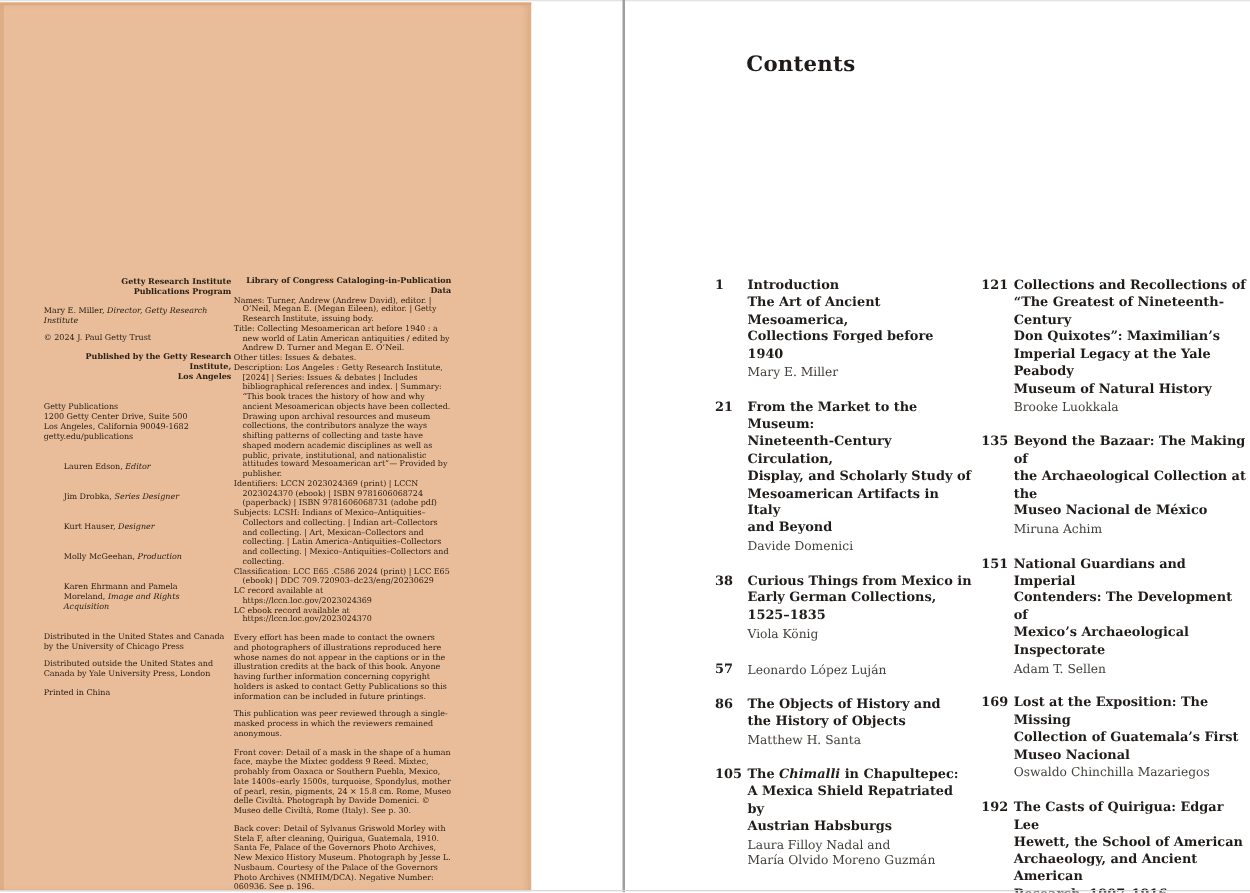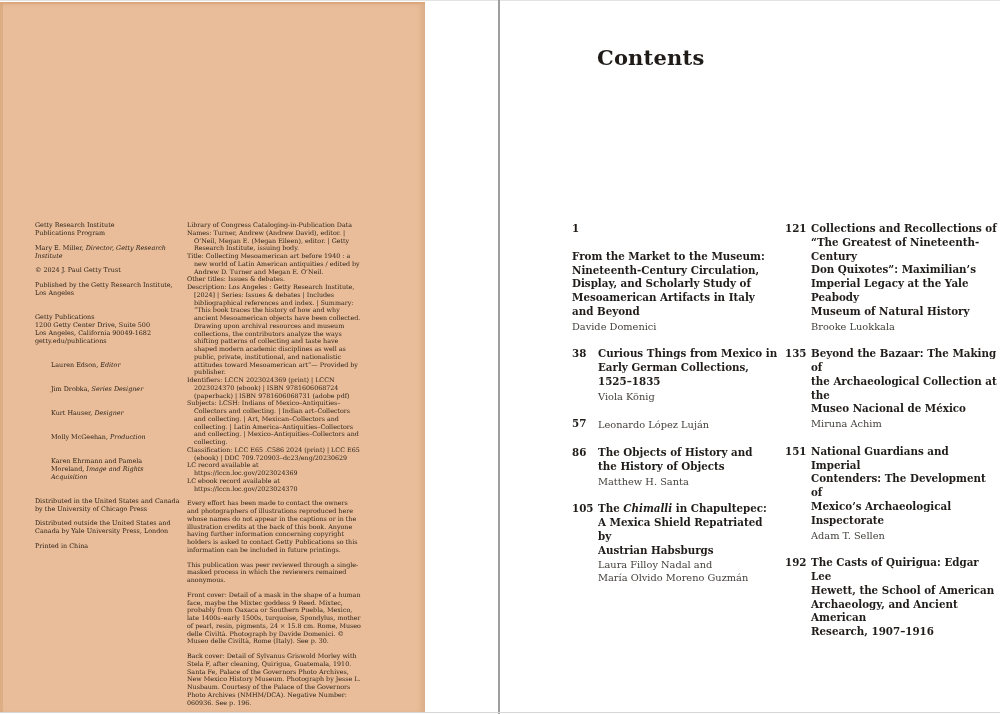--- a/index.html
+++ b/index.html
@@ -21,34 +21,34 @@
     border-top:2px solid #dca87d;
     box-shadow: inset 3px 0 0 rgba(201,146,100,.35), inset -4px 0 4px rgba(160,110,70,.18);
   }
   .colophon-col {
     position:absolute; color:#2b2118;
   }
   .col1 { left:35px;  top:221px; width:150px; font-size:6.4px;  line-height:8px; }
   .col2 { left:187px; top:221px; width:174px; font-size:6.35px; line-height:7.75px; }
   .colophon-col p { margin:0 0 6.5px 0; white-space:pre-line; }
   .col2 p { margin:0; }
-  .b { font-weight:normal; }
+  .b { font-weight:bold;text-align:right; }
   .credit { margin:16px !important; }
   .credits-block { margin:0 0 6.5px 0; }
   .loc-item { padding-left:7px; text-indent:-7px; }
   .para { margin-top:7px !important; white-space:pre-line; }
   em { font-style:italic; }
 
   
   .spine { position:absolute; left:498px; top:0; width:2px; height:714px; background:#9e9e9e; }
 
   
   .contents-title {
     position:absolute; left:597px; top:31px;
-    font-size:21px; font-weight:bold; color:#1f1b18; letter-spacing:.2px;
+    font-size:17px; font-weight:bold; color:#1f1b18; letter-spacing:.2px;
   }
   .toc-col { position:absolute; top:222px; color:#201c19; }
   #toc-left  { left:572px; width:206px; }
   #toc-right { left:785px; width:212px; }
   .toc-entry { display:flex; margin-bottom:14px; }
   .toc-num   { flex:none; width:26px; font-weight:bold; font-size:10.3px; line-height:13.8px; }
   .toc-title { font-weight:bold; font-size:10.3px; line-height:13.8px; white-space:pre-line; }
   .toc-author{ font-size:9.8px; line-height:12.6px; color:#45413c; white-space:pre-line; margin-top:2px; }
 </style>
 </head>
@@ -102,22 +102,29 @@
   <p class="para">Back cover: Detail of Sylvanus Griswold Morley with Stela F, after cleaning, Quirigua, Guatemala, 1910. Santa Fe, Palace of the Governors Photo Archives, New Mexico History Museum. Photograph by Jesse L. Nusbaum. Courtesy of the Palace of the Governors Photo Archives (NMHM/DCA). Negative Number: 060936. See p. 196.</p>
 
 </div>
 
 <div class="spine"></div>
 
 <h1 class="contents-title">Contents</h1>
 <div class="toc-col" id="toc-left">
     <div class="toc-entry">
       <div class="toc-num">1</div>
-    </div>
-    <div class="toc-entry">
+      <div>
+        <div class="toc-title"><span>Introduction
+The Art of Ancient Mesoamerica,
+Collections Forged before 1940</span></div>
+        <div class="toc-author">Mary E. Miller</div>
+      </div>
+    </div>
+    <div class="toc-entry">
+      <div class="toc-num">21</div>
       <div>
         <div class="toc-title"><span>From the Market to the Museum:
 Nineteenth-Century Circulation,
 Display, and Scholarly Study of
 Mesoamerican Artifacts in Italy
 and Beyond</span></div>
         <div class="toc-author">Davide Domenici</div>
       </div>
     </div>
     <div class="toc-entry">
@@ -177,20 +184,29 @@
     <div class="toc-entry">
       <div class="toc-num">151</div>
       <div>
         <div class="toc-title"><span>National Guardians and Imperial
 Contenders: The Development of
 Mexico’s Archaeological Inspectorate</span></div>
         <div class="toc-author">Adam T. Sellen</div>
       </div>
     </div>
     <div class="toc-entry">
+      <div class="toc-num">169</div>
+      <div>
+        <div class="toc-title"><span>Lost at the Exposition: The Missing
+Collection of Guatemala’s First
+Museo Nacional</span></div>
+        <div class="toc-author">Oswaldo Chinchilla Mazariegos</div>
+      </div>
+    </div>
+    <div class="toc-entry">
       <div class="toc-num">192</div>
       <div>
         <div class="toc-title"><span>The Casts of Quirigua: Edgar Lee
 Hewett, the School of American
 Archaeology, and Ancient American
 Research, 1907–1916</span></div>
       </div>
     </div>
   </div>
 

